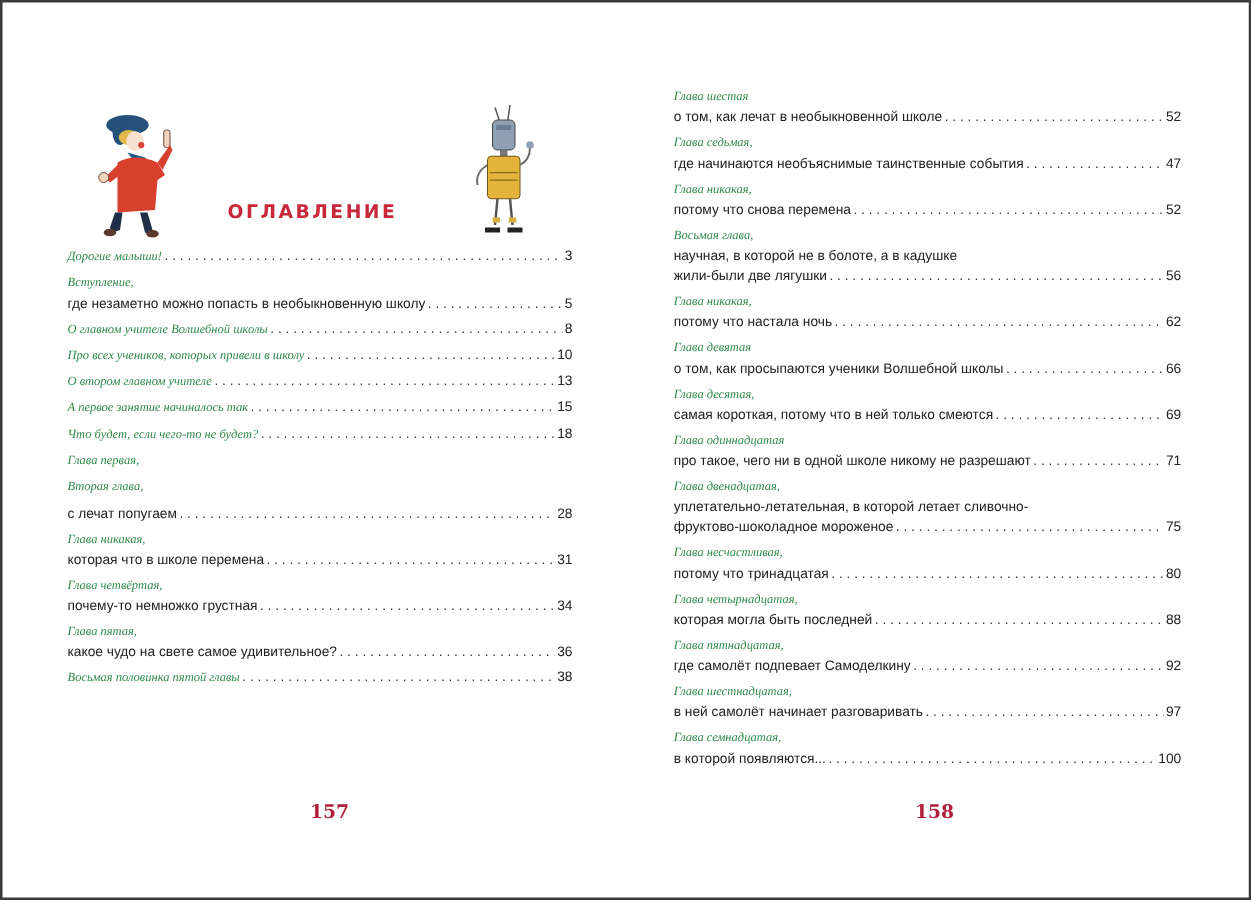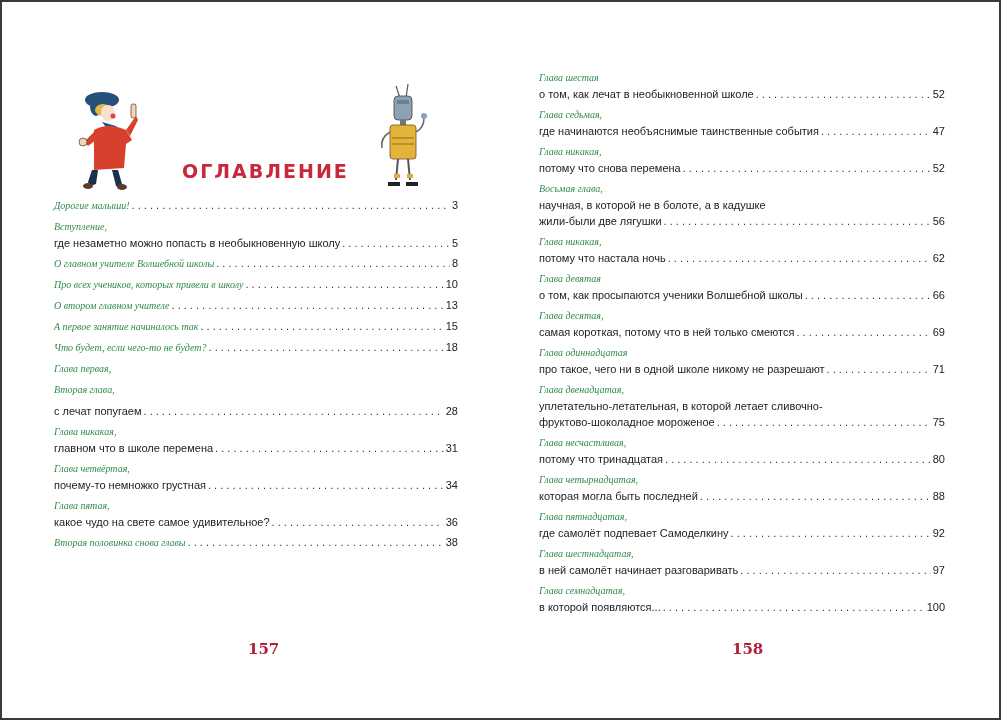--- a/index.html
+++ b/index.html
@@ -14,21 +14,21 @@
     border: 2px solid #3a3a3a;
     background: #ffffff;
   }
   .page { position: absolute; top: 0; height: 716px; }
   .page.left { left: 0; width: 497px; }
   .page.right { left: 497px; width: 500px; }
 
   .title {
     position: absolute; left: 180px; top: 158px;
     font-family: "DejaVu Sans", sans-serif;
-    font-size: 19px; letter-spacing: 2px;
+    font-size: 15px; letter-spacing: 2px;
     color: #c8283a; font-weight: bold;
   }
 
   .illus { position: absolute; }
   .toc { position: absolute; }
   .page.left .toc { left: 52px; top: 196px; width: 404px; }
   .page.right .toc { left: 40px; top: 68px; width: 406px; }
 
   .entry { margin-bottom: 5px; }
   .heading {
@@ -196,21 +196,21 @@
         <div class="row desc">
           <span class="label">с лечат попугаем</span>
           <span class="dots"></span>
           <span class="num">28</span>
         </div>
       </div>
 
       <div class="entry">
         <div class="heading">Глава никакая,</div>
         <div class="row desc">
-          <span class="label">главном что в школе перемена</span>
+          <span class="label">которая что в школе перемена</span>
           <span class="dots"></span>
           <span class="num">31</span>
         </div>
       </div>
 
       <div class="entry">
         <div class="heading">Глава четвёртая,</div>
         <div class="row desc">
           <span class="label">почему-то немножко грустная</span>
           <span class="dots"></span>
@@ -222,21 +222,21 @@
         <div class="heading">Глава пятая,</div>
         <div class="row desc">
           <span class="label">какое чудо на свете самое удивительное?</span>
           <span class="dots"></span>
           <span class="num">36</span>
         </div>
       </div>
 
       <div class="entry">
         <div class="row heading-row">
-          <span class="label heading">Вторая половинка снова главы</span>
+          <span class="label heading">Восьмая половинка пятой главы</span>
           <span class="dots"></span>
           <span class="num">38</span>
         </div>
       </div>
     </div>
 
     <div class="page-number">157</div>
   </div>
 
   <div class="page right">

